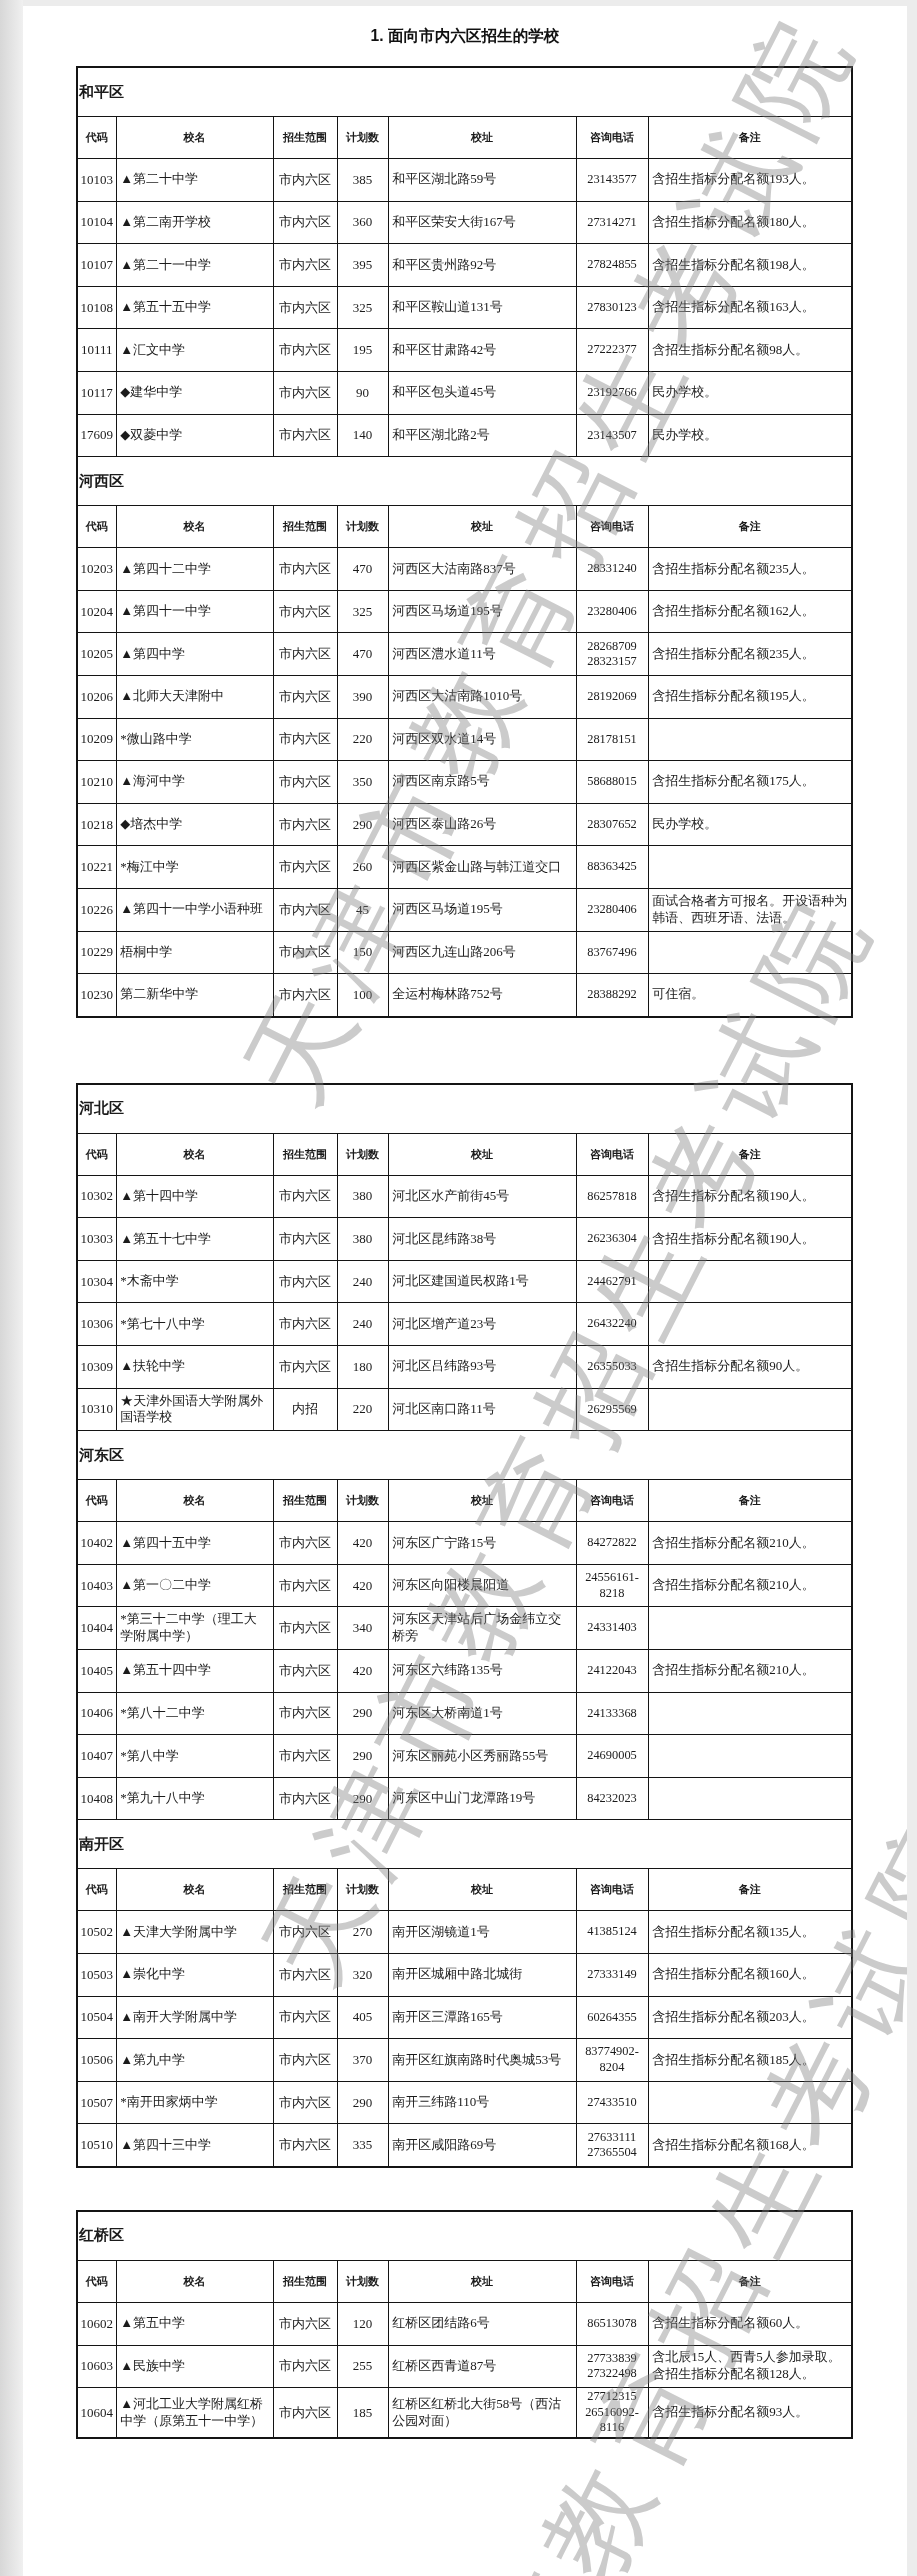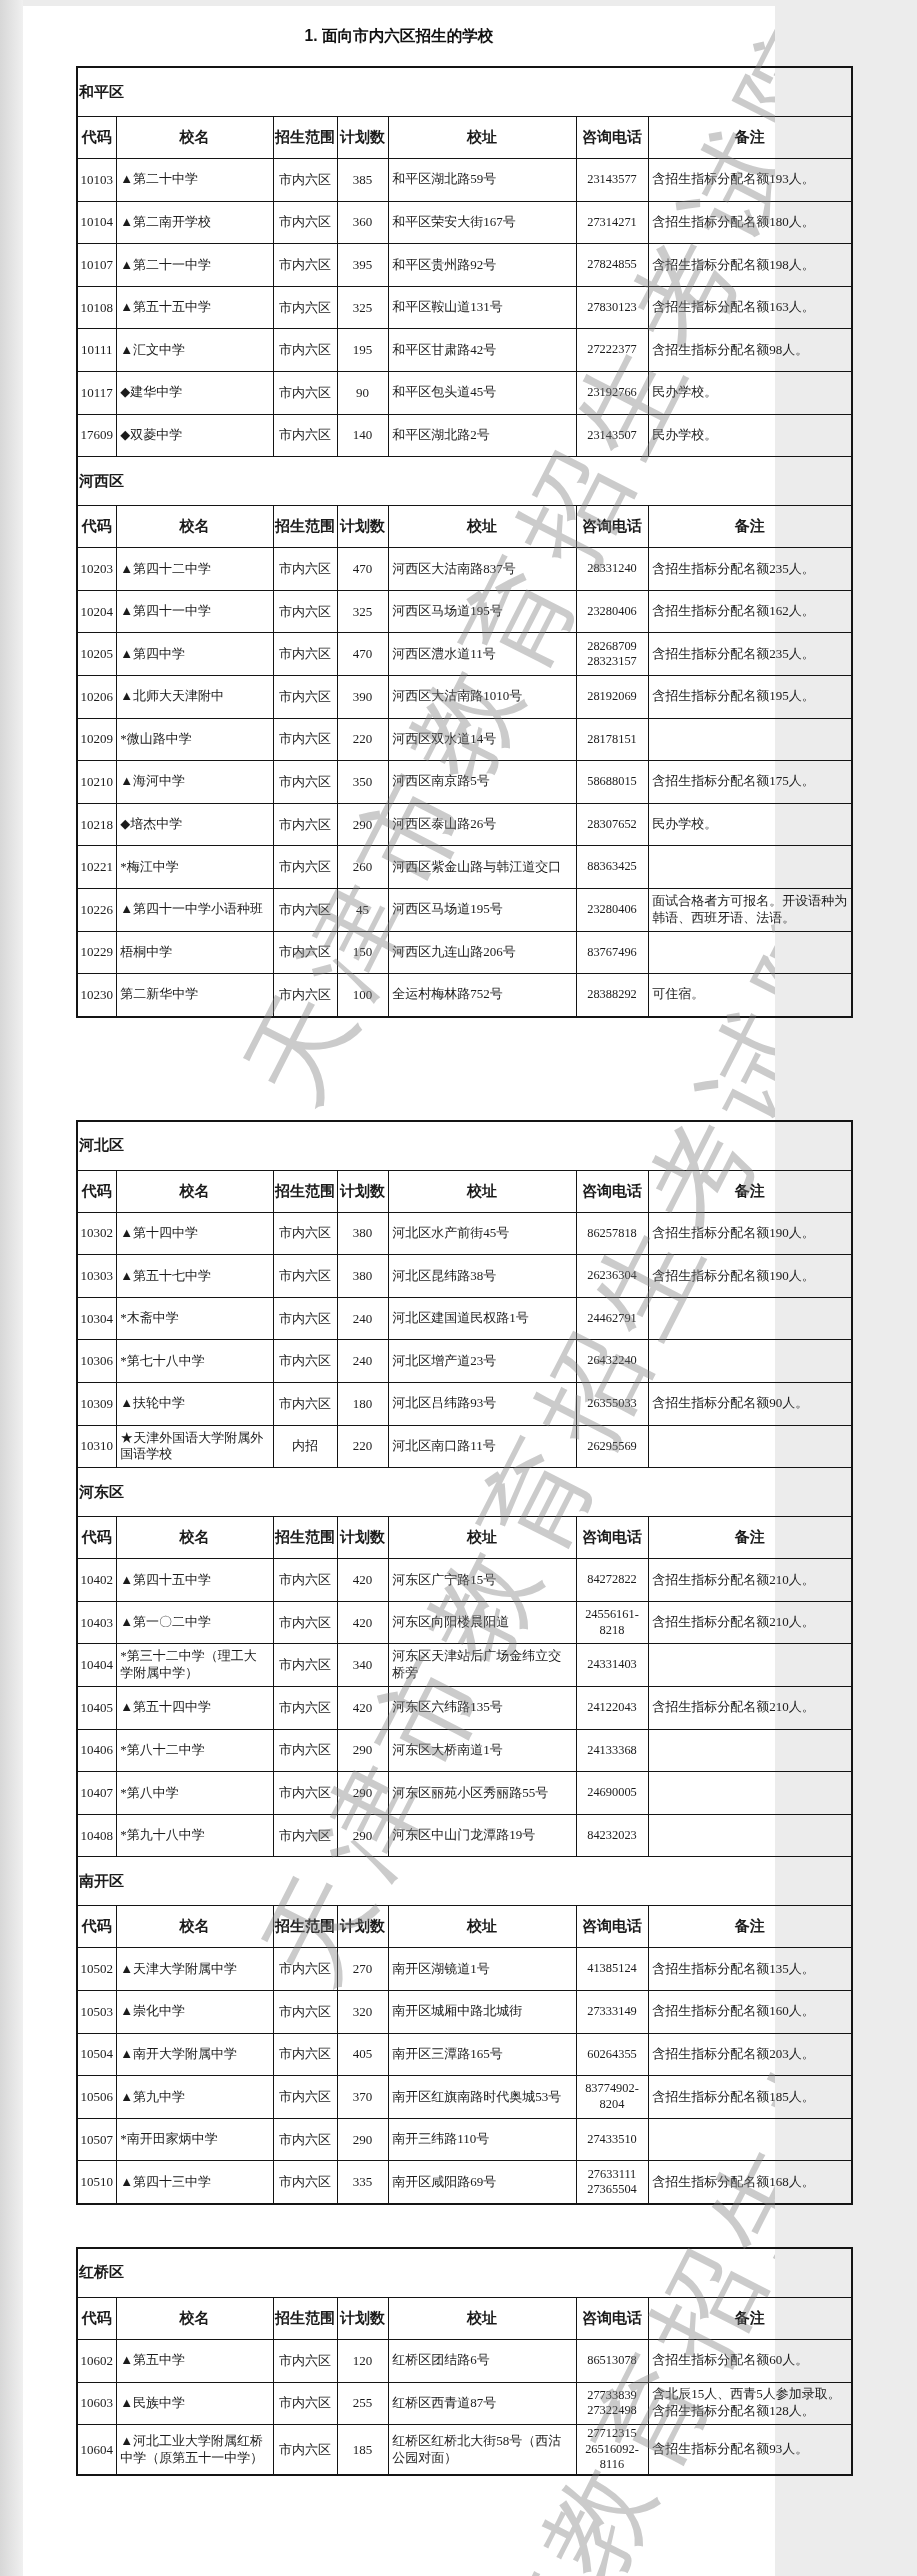--- a/index.html
+++ b/index.html
@@ -5,49 +5,49 @@
   html,body{margin:0;padding:0;}
   body{
     width:918px;height:2576px;position:relative;overflow:hidden;
     background:#ececec;
     font-family:"Liberation Serif","DejaVu Serif",serif;
     color:#1b1b1b;
   }
   .edge-left{position:absolute;left:0;top:0;width:23px;height:100%;
     background:linear-gradient(to right,#d7d7d7,#f0f0f0);}
   .page{
-    position:absolute;left:23px;top:5.5px;width:752px;height:2570px;
+    position:absolute;left:23px;top:5.5px;width:884px;height:2570px;
     background:#ffffff;
   }
   .doc-title{
     margin:0;padding-top:20px;height:27.5px;
     text-align:center;
     font-family:"Liberation Sans","DejaVu Sans",sans-serif;
     font-weight:bold;font-size:15.6px;color:#111;
   }
   table.schools{
     border-collapse:collapse;table-layout:fixed;
     width:775px;margin-left:53px;
     border:2.8px solid #141414;
   }
   table.schools:first-of-type{margin-top:13px;}
-  table.schools + table.schools{margin-top:102px;}
+  table.schools + table.schools{margin-top:65px;}
   #tbl-2{margin-top:42px;}
   col.c0{width:39px}col.c1{width:157px}col.c2{width:64px}
   col.c3{width:51px}col.c4{width:188px}col.c5{width:72px}col.c6{width:204px}
   td,th{border:1.8px solid #141414;overflow:hidden;}
   td.band{
     height:46px;text-align:left;vertical-align:middle;
     font-family:"Liberation Sans","DejaVu Sans",sans-serif;
     font-weight:bold;font-size:15px;
   }
   tr.hdr th{
     height:39px;text-align:center;vertical-align:middle;
     font-family:"Liberation Sans","DejaVu Sans",sans-serif;
-    font-weight:bold;font-size:15px;
+    font-weight:bold;font-size:11px;
   }
   tr.row td{height:38px;font-size:13px;vertical-align:middle;}
   td.t-c{text-align:center;}
   td.t-l{text-align:left;padding:1.8px 3.7px;line-height:1.3;}
   td.phone div{text-align:center;font-size:12.4px;line-height:15.6px;}
   .watermark-layer{
     position:absolute;left:0;top:0;width:100%;height:100%;
     pointer-events:none;z-index:5;overflow:hidden;
   }
   .wm{

